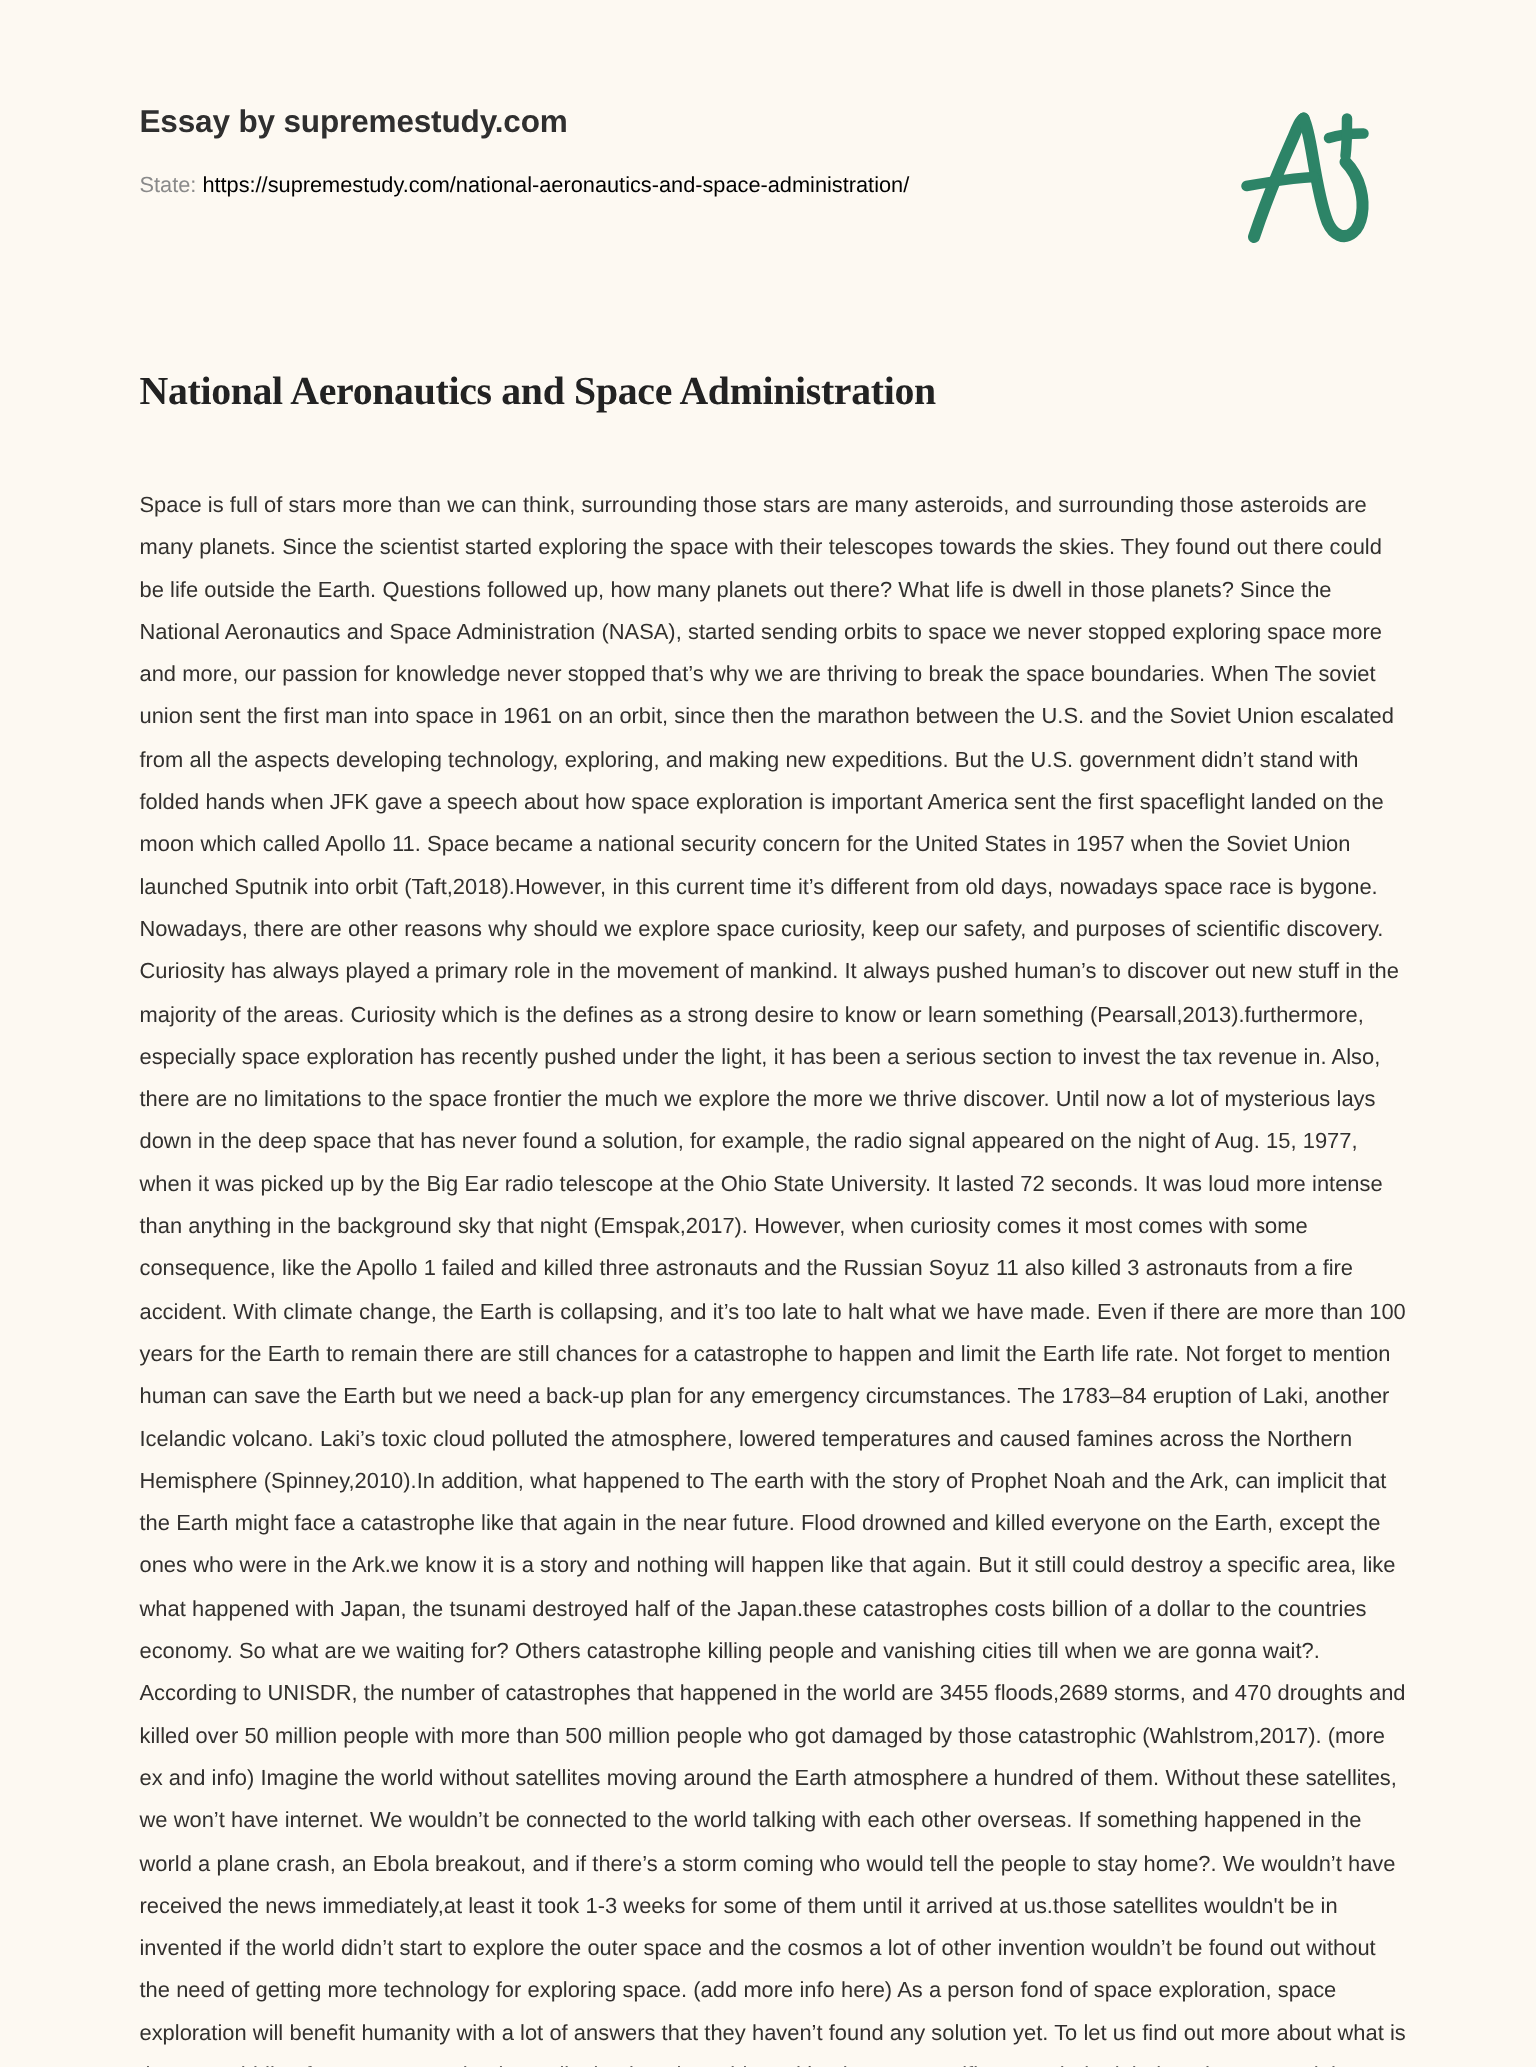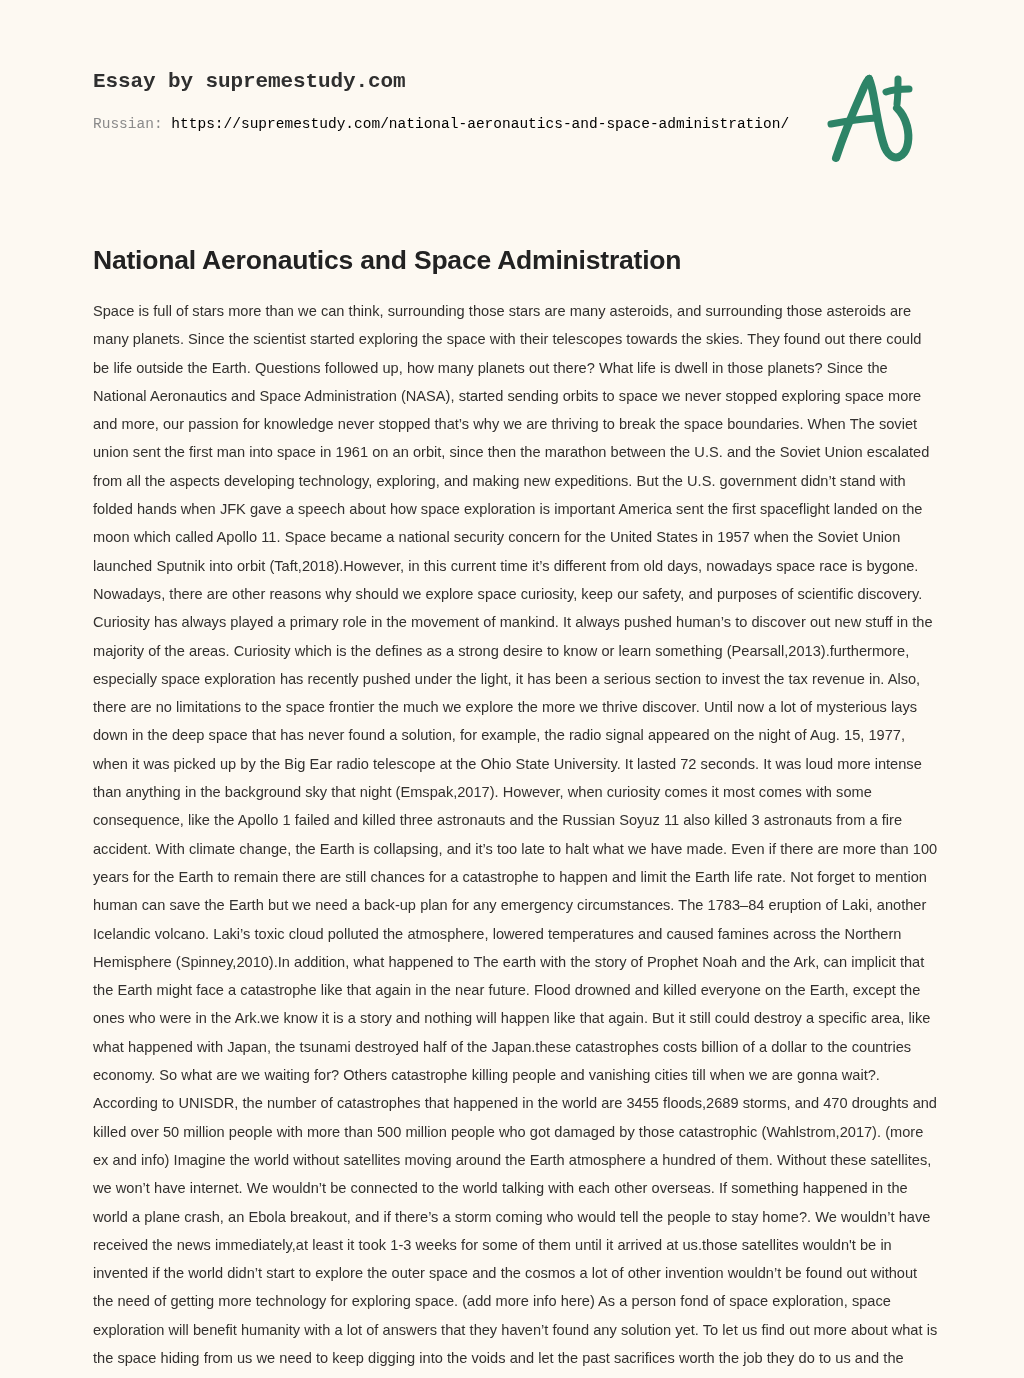--- a/index.html
+++ b/index.html
@@ -30,21 +30,20 @@
     left: 0;
     width: 1024px;
     height: 200px;
   }
 
   .brand-block {
     position: absolute;
     left: 93px;
     top: 68px;
     width: 640px;
-    font-family: Liberation Mono, monospace;
   }
 
   .brand-title {
     font-size: 21px;
     font-weight: bold;
     color: #2f2f2f;
     letter-spacing: -0.1px;
     line-height: 28px;
     margin: 0;
   }
@@ -87,22 +86,23 @@
     left: 93px;
     top: 243px;
     width: 846px;
   }
 
   .doc-title {
     font-size: 26.5px;
     font-weight: bold;
     color: #222222;
     line-height: 34px;
-    margin: 0 0 20px 0;
+    margin: 0 0 46px 0;
     letter-spacing: -0.2px;
+    font-family: Liberation Serif, serif;
   }
 
   .body-text {
     font-size: 14.6px;
     line-height: 28.3px;
     color: #32302e;
     text-align: left;
     margin: 0;
     word-spacing: 0.1px;
   }
@@ -111,21 +111,21 @@
 <body>
 
 <div class="page">
 
   <div class="header">
 
     <div class="brand-block">
       <div class="brand-title">Essay by supremestudy.com</div>
 
       <div class="source-line">
-        <span class="source-label">Russian:</span>
+        <span class="source-label">State:</span>
         <a class="source-url" href="#">https://supremestudy.com/national-aeronautics-and-space-administration/</a>
       </div>
     </div>
 
     <div class="logo">
       <svg viewBox="0 0 112 104" xmlns="http://www.w3.org/2000/svg" aria-hidden="true">
         <g fill="none" stroke="#2d8467" stroke-linecap="round" stroke-linejoin="round">
 
           <path d="M24 92 C30 74 42 44 50 26 C53 19 55 14 57 13" stroke-width="8"></path>
 

